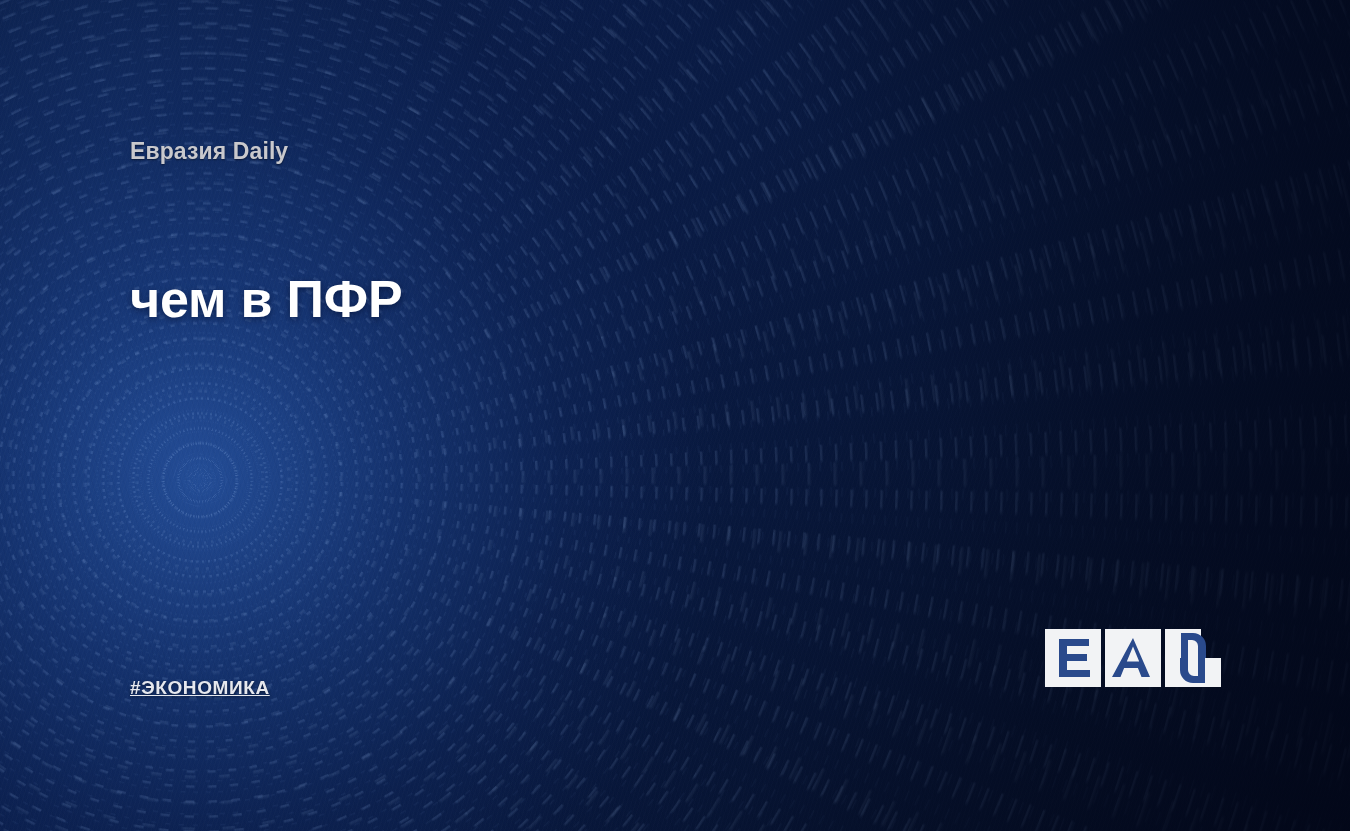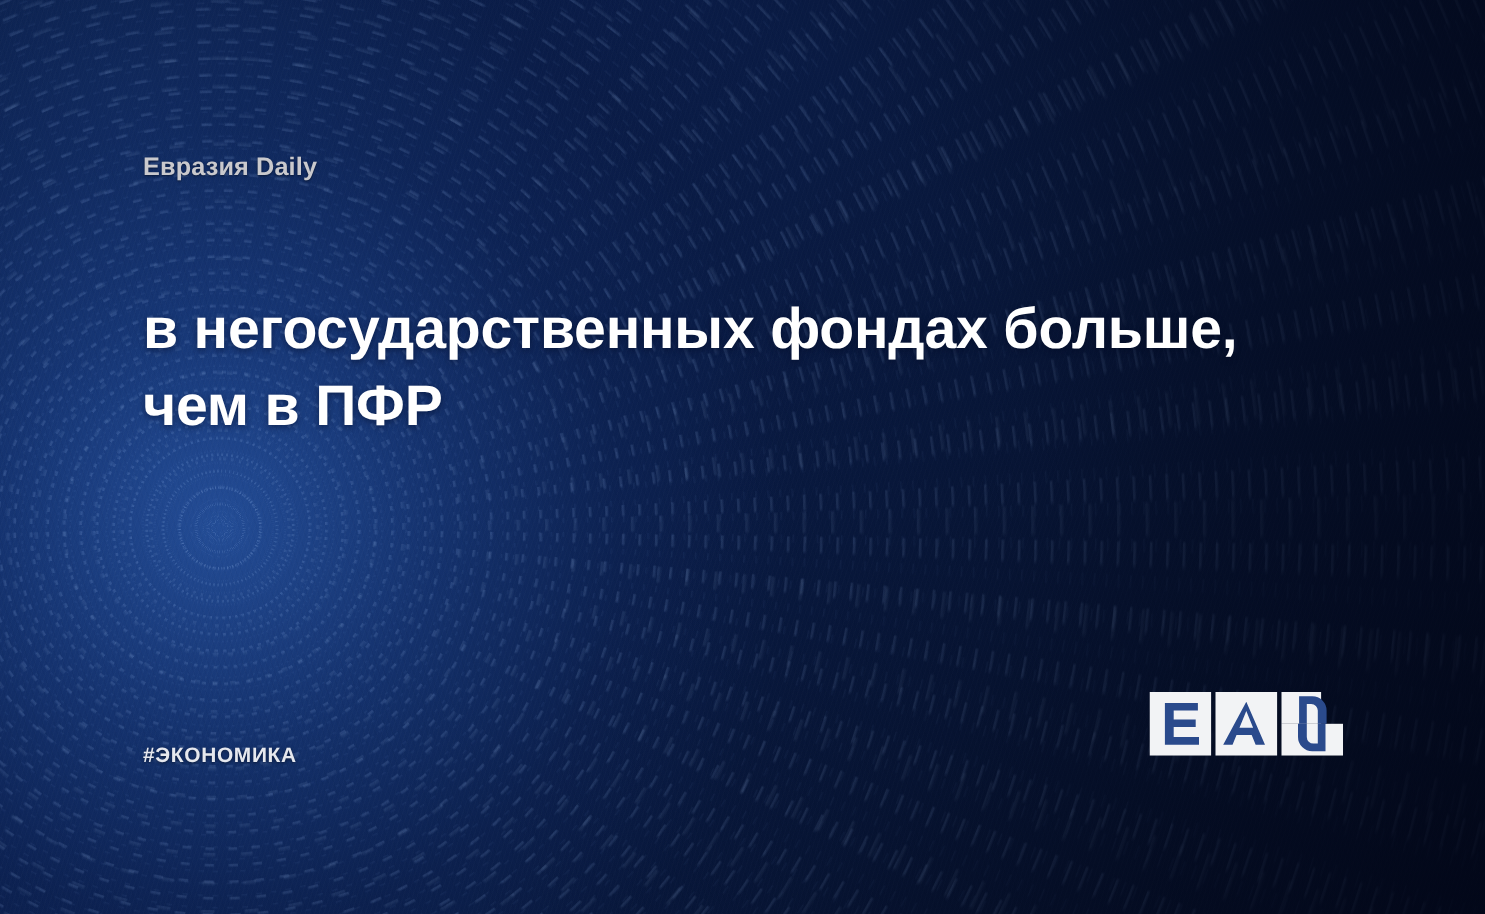--- a/index.html
+++ b/index.html
@@ -181,20 +181,21 @@
   #hashtag {
     position: absolute;
     left: 130px;
     top: 677px;
     font-size: 19px;
     font-weight: bold;
     letter-spacing: 0.6px;
     color: #e6e8ee;
     text-shadow: 0 1px 3px rgba(0, 0, 0, 0.5);
     white-space: nowrap;
+    text-decoration: underline;
   }
 
   
 
   #logo {
     position: absolute;
     left: 1045px;
     top: 629px;
     width: 176px;
     height: 58px;
@@ -216,21 +217,20 @@
   <div class="bg-layer" id="bg-trails2"></div>
   <div class="bg-layer" id="bg-trails3"></div>
   <div class="bg-layer" id="bg-grain"></div>
   <div class="bg-layer" id="bg-vignette"></div>
 
   <div class="content">
 
     <div id="brand">Евразия Daily</div>
 
     <h1 id="headline">
-      <span class="hl-line">в негосударственных фондах больше,</span>
       <span class="hl-line">чем в ПФР</span>
     </h1>
 
     <div id="hashtag">#ЭКОНОМИКА</div>
 
     <div id="logo">
       <svg viewBox="0 0 176 58" xmlns="http://www.w3.org/2000/svg" aria-hidden="true">
 
         <g>
           <rect x="0" y="0" width="56" height="58" fill="#f2f3f5"></rect>

